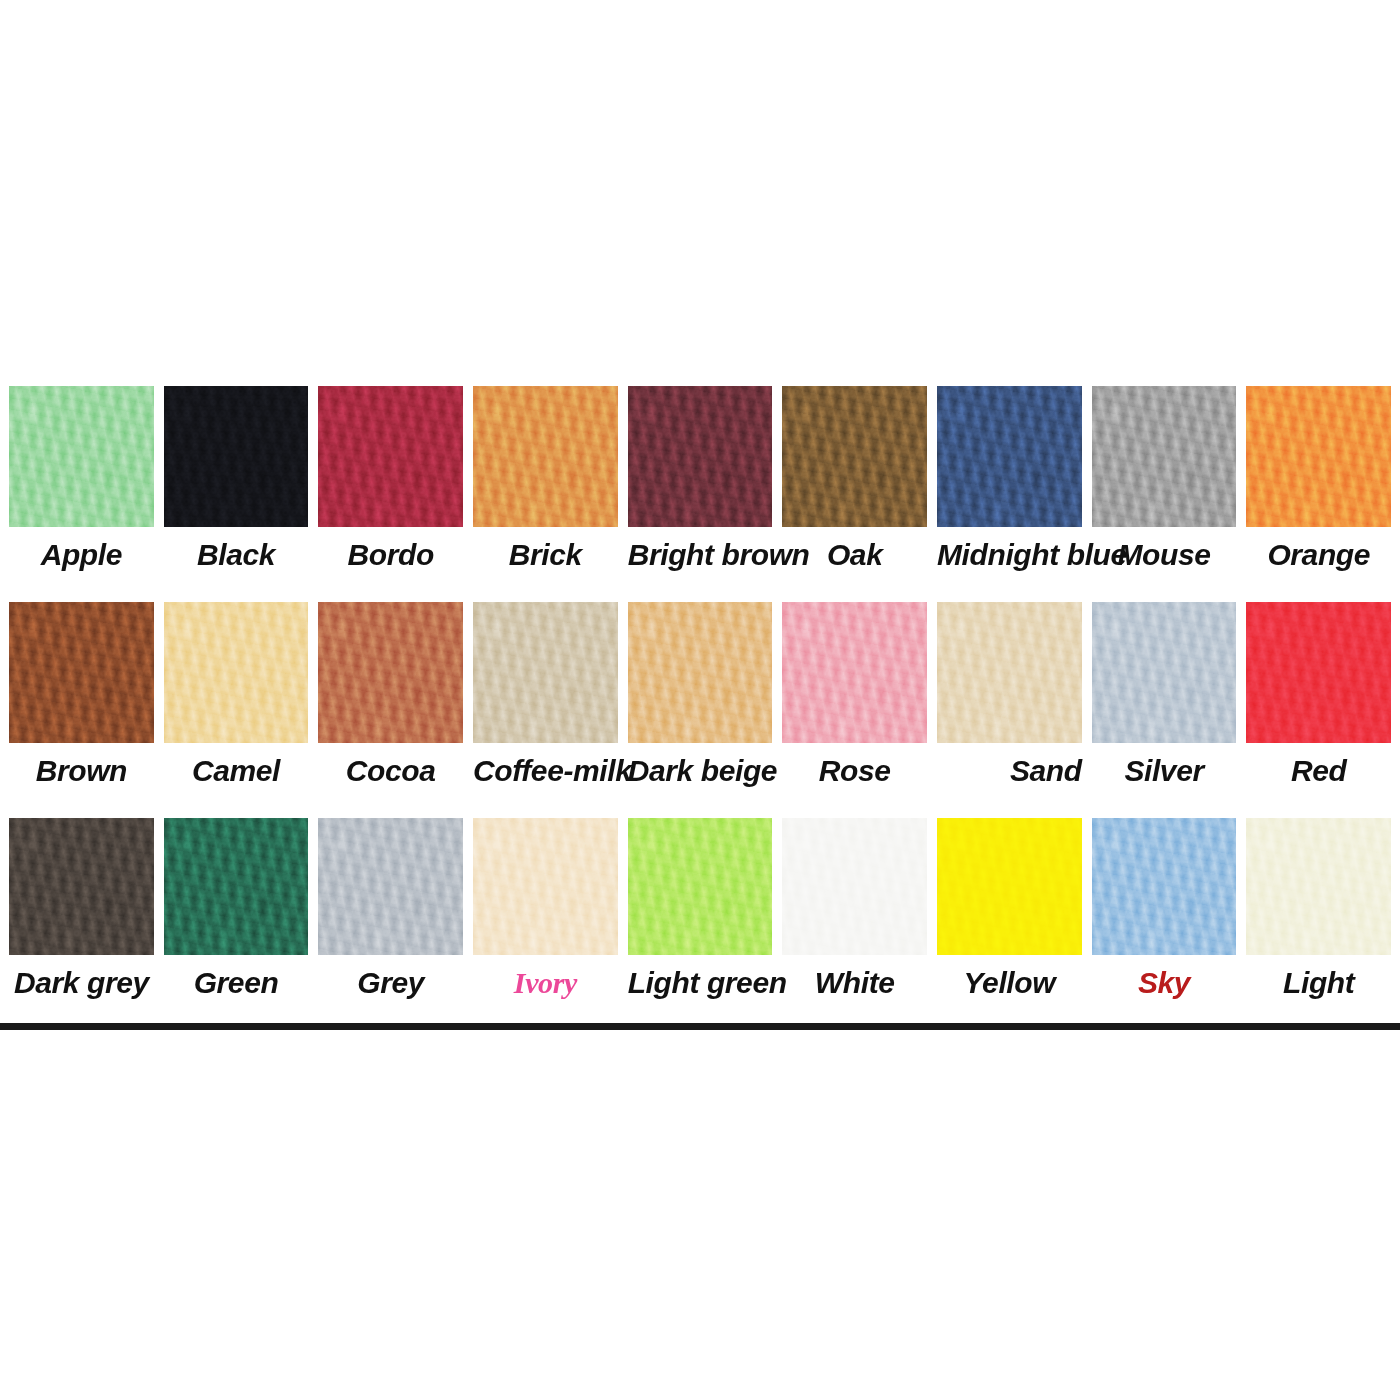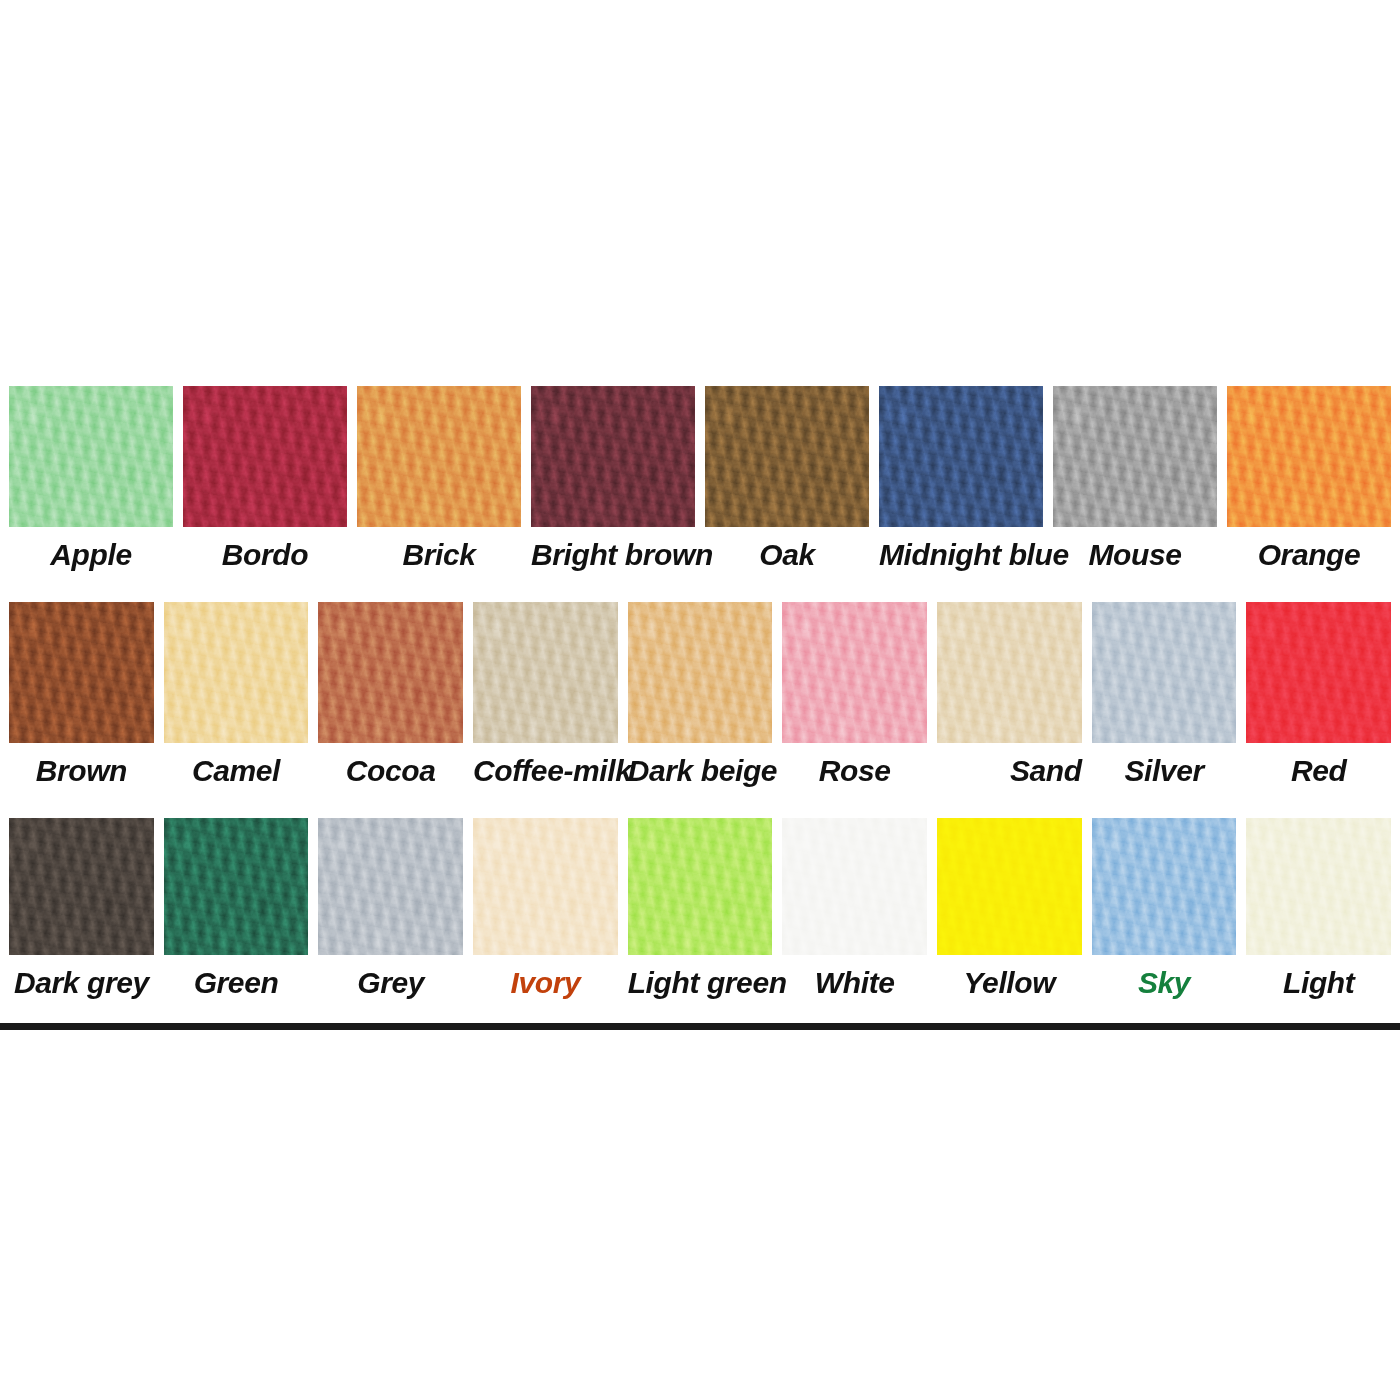--- a/index.html
+++ b/index.html
@@ -115,20 +115,24 @@
 <body>
 
 <div id="chart-root" style="background-color: rgb(255, 255, 255); border-bottom-color: rgb(26, 26, 26);">
 
   <div class="swatch-row row-1">
     <div class="swatch-cell">
       <div class="swatch-tile" style="background-color: rgb(151, 215, 158);"></div>
       <div class="swatch-label" style="color: rgb(17, 17, 17);">Apple</div>
     </div>
     <div class="swatch-cell">
+      <div class="swatch-tile" style="background-color: rgb(19, 20, 25);"></div>
+      <div class="swatch-label" style="color: rgb(17, 17, 17);">Black</div>
+    </div>
+    <div class="swatch-cell">
       <div class="swatch-tile" style="background-color: rgb(166, 41, 63);"></div>
       <div class="swatch-label" style="color: rgb(17, 17, 17);">Bordo</div>
     </div>
     <div class="swatch-cell">
       <div class="swatch-tile" style="background-color: rgb(224, 147, 74);"></div>
       <div class="swatch-label" style="color: rgb(17, 17, 17);">Brick</div>
     </div>
     <div class="swatch-cell">
       <div class="swatch-tile" style="background-color: rgb(107, 48, 58);"></div>
       <div class="swatch-label" style="color: rgb(17, 17, 17);">Bright brown</div>
@@ -198,37 +202,37 @@
     <div class="swatch-cell">
       <div class="swatch-tile" style="background-color: rgb(38, 106, 82);"></div>
       <div class="swatch-label" style="color: rgb(17, 17, 17); text-align: center;">Green</div>
     </div>
     <div class="swatch-cell">
       <div class="swatch-tile" style="background-color: rgb(183, 190, 198);"></div>
       <div class="swatch-label" style="color: rgb(17, 17, 17);">Grey</div>
     </div>
     <div class="swatch-cell">
       <div class="swatch-tile" style="background-color: rgb(244, 228, 200);"></div>
-      <div class="swatch-label" style="color: #c2410c;">Ivory</div>
+      <div class="swatch-label" style="color: #ec4899; font-family: Liberation Serif, serif;">Ivory</div>
     </div>
     <div class="swatch-cell">
       <div class="swatch-tile" style="background-color: rgb(179, 232, 96);"></div>
       <div class="swatch-label" style="color: rgb(17, 17, 17);">Light green</div>
     </div>
     <div class="swatch-cell">
       <div class="swatch-tile" style="background-color: rgb(246, 246, 244);"></div>
       <div class="swatch-label" style="color: rgb(17, 17, 17);">White</div>
     </div>
     <div class="swatch-cell">
       <div class="swatch-tile" style="background-color: rgb(250, 239, 7);"></div>
       <div class="swatch-label" style="color: rgb(17, 17, 17);">Yellow</div>
     </div>
     <div class="swatch-cell">
       <div class="swatch-tile" style="background-color: rgb(151, 191, 226);"></div>
-      <div class="swatch-label" style="color: #15803d; font-style: italic;">Sky</div>
+      <div class="swatch-label" style="color: #b91c1c; font-style: italic;">Sky</div>
     </div>
     <div class="swatch-cell">
       <div class="swatch-tile" style="background-color: rgb(242, 241, 220);"></div>
       <div class="swatch-label" style="color: rgb(17, 17, 17);">Light</div>
     </div>
   </div>
 
 </div>
 
 </body></html>

